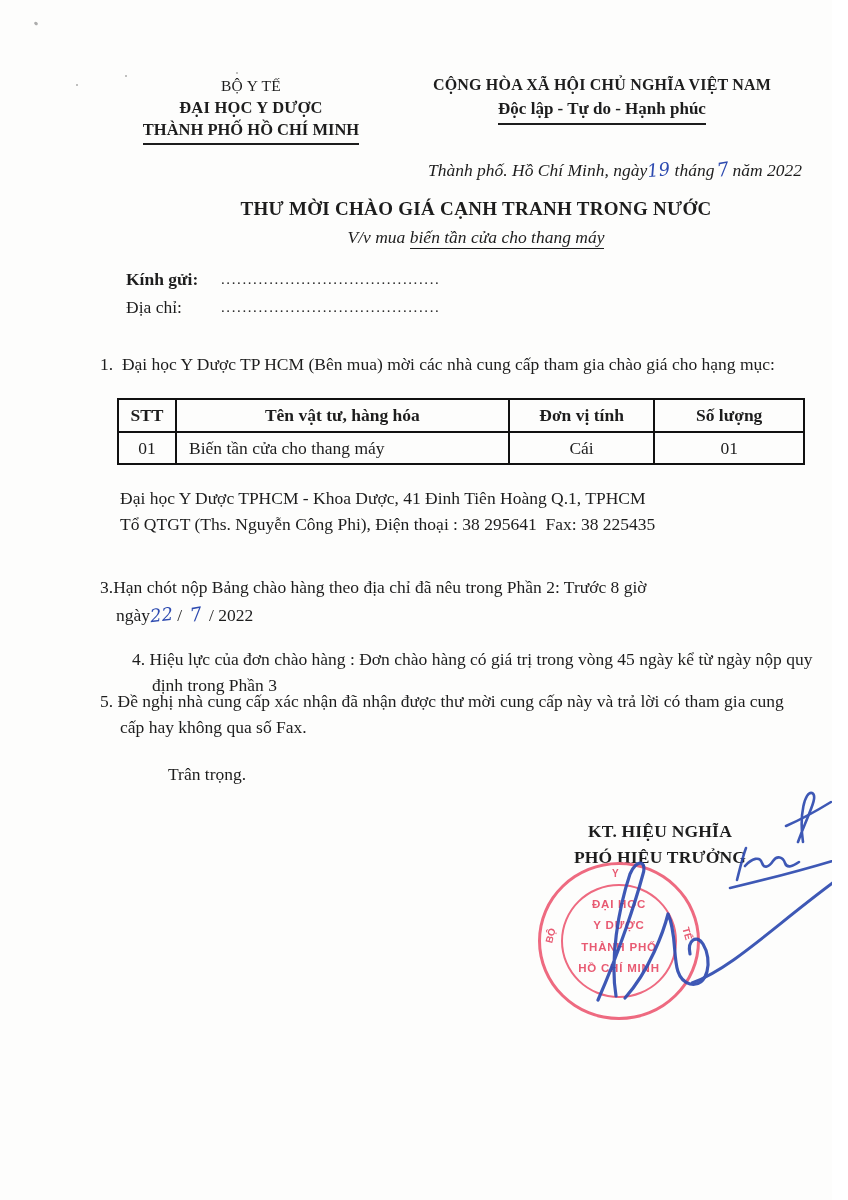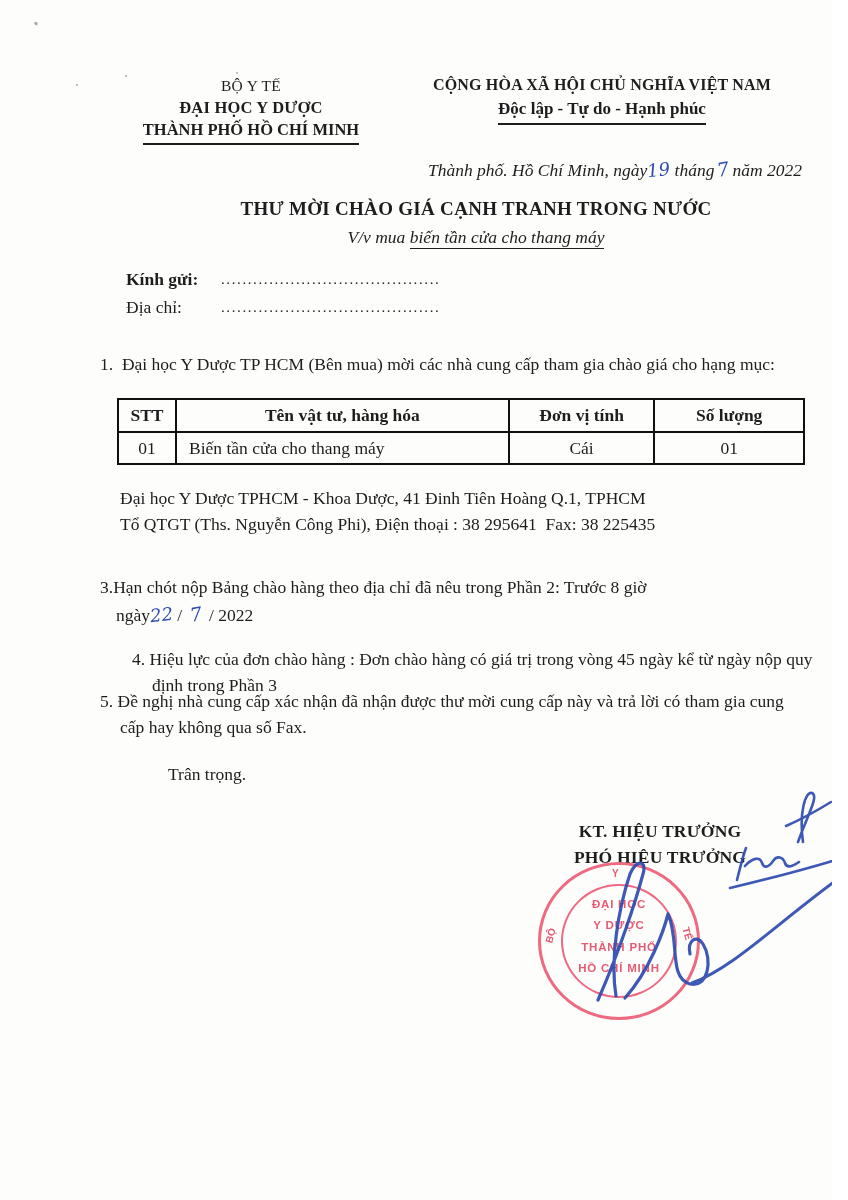--- a/index.html
+++ b/index.html
@@ -178,21 +178,21 @@
       <span>/ 2022</span>
     </div>
   </div>
 
   <div class="abs para s4">4. Hiệu lực của đơn chào hàng : Đơn chào hàng có giá trị trong vòng 45 ngày kể từ ngày nộp quy định trong Phần 3</div>
   <div class="abs para s5">5. Đề nghị nhà cung cấp xác nhận đã nhận được thư mời cung cấp này và trả lời có tham gia cung cấp hay không qua số Fax.</div>
 
   <div class="abs closing">Trân trọng.</div>
 
   <div class="abs sig-titles">
-    <div>KT. HIỆU TRƯỞNG</div>
+    <div>KT. HIỆU NGHĨA</div>
     <div>PHÓ HIỆU TRƯỞNG</div>
   </div>
 
   <div class="abs stamp-outer"></div>
   <div class="abs stamp-inner"></div>
   <div class="abs stamp-ring ring-top">Y</div>
   <div class="abs stamp-ring ring-left">BỘ</div>
   <div class="abs stamp-ring ring-right">TẾ</div>
   <div class="abs stamp-center">
     <div>ĐẠI HỌC</div>

